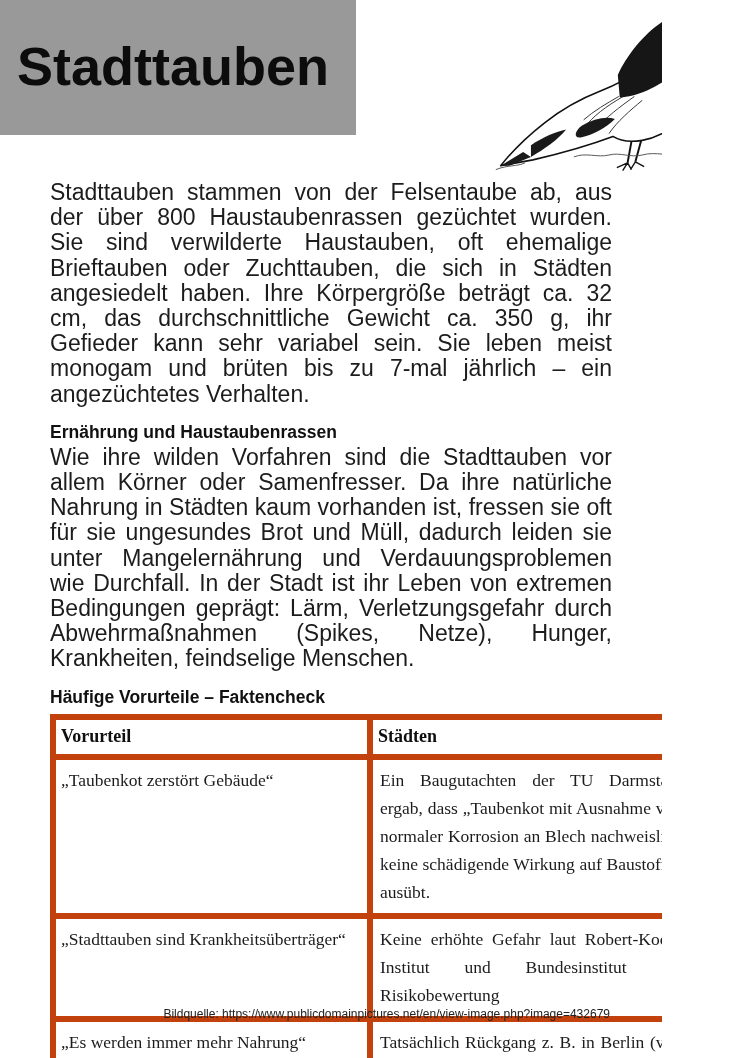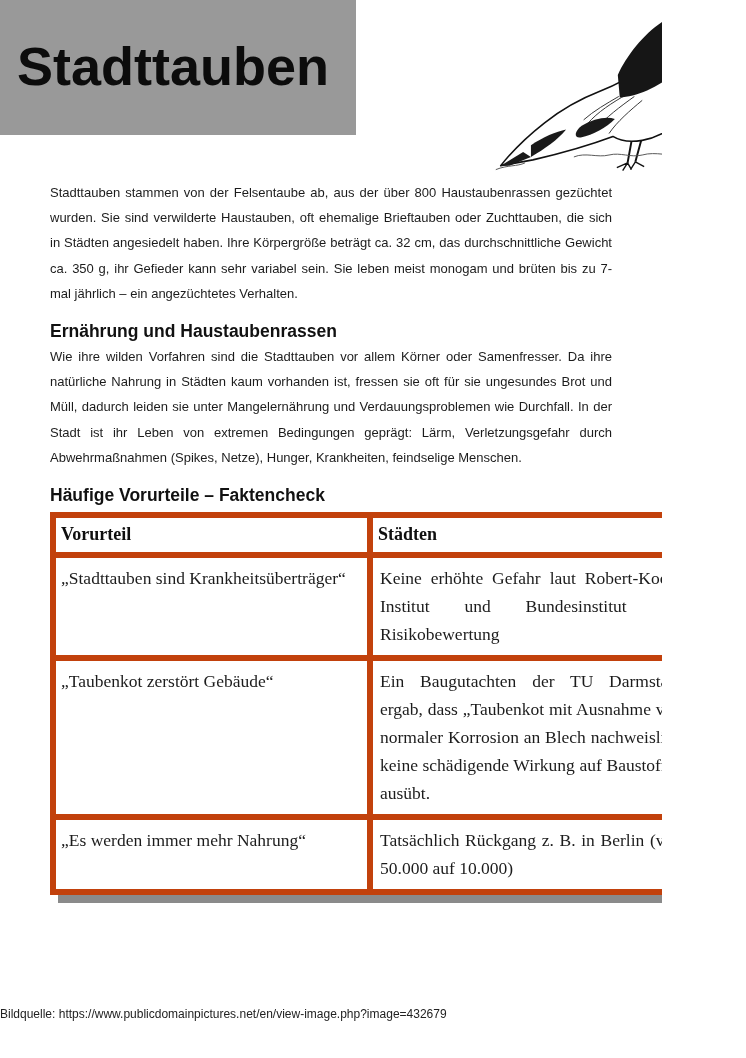--- a/index.html
+++ b/index.html
@@ -37,21 +37,21 @@
     left: 50px; right: 50px; top: 180px;
   }
   .content h2 {
     font-size: 17.5px;
     line-height: 25px;
     margin: 0;
     font-weight: 700;
     color: #111111;
   }
   .content p.body {
-    font-size: 13px;
+    font-size: 23px;
     line-height: 25.2px;
     margin: 0 0 13px 0;
     text-align: justify;
     color: #1c1c1c;
   }
   table.facts {
     width: 640px;
     table-layout: fixed;
     border-collapse: collapse;
     margin-top: 4px;
@@ -76,20 +76,21 @@
     padding: 6px 8px 7px 5px;
     line-height: 28px;
   }
   table.facts td.real {
     text-align: justify;
     padding-left: 7px;
   }
   .footer {
     position: absolute;
     left: 0; right: 52px; top: 1007px;
+    text-align: right;
     font-size: 12px;
     color: #222222;
   }
 </style>
 </head>
 <body>
 
 <div class="page">
 
   <div class="title-box">
@@ -137,26 +138,26 @@
         <col style="width:323px">
       </colgroup>
       <thead>
         <tr>
           <th>Vorurteil</th>
           <th>Städten</th>
         </tr>
       </thead>
       <tbody>
         <tr>
+          <td>„Taubenkot zerstört Gebäude“</td>
+          <td class="real">Ein Baugutachten der TU Darmstadt ergab, dass „Taubenkot mit Ausnahme von normaler Korrosion an Blech nachweislich keine schädigende Wirkung auf Baustoffe“ ausübt.</td>
+        </tr>
+        <tr>
           <td>„Stadttauben sind Krankheitsüberträger“</td>
           <td class="real">Keine erhöhte Gefahr laut Robert-Koch-Institut und Bundesinstitut für Risikobewertung</td>
-        </tr>
-        <tr>
-          <td>„Taubenkot zerstört Gebäude“</td>
-          <td class="real">Ein Baugutachten der TU Darmstadt ergab, dass „Taubenkot mit Ausnahme von normaler Korrosion an Blech nachweislich keine schädigende Wirkung auf Baustoffe“ ausübt.</td>
         </tr>
         <tr>
           <td>„Es werden immer mehr Nahrung“</td>
           <td class="real">Tatsächlich Rückgang z. B. in Berlin (von 50.000 auf 10.000)</td>
         </tr>
       </tbody>
     </table>
 
   </div>
 

